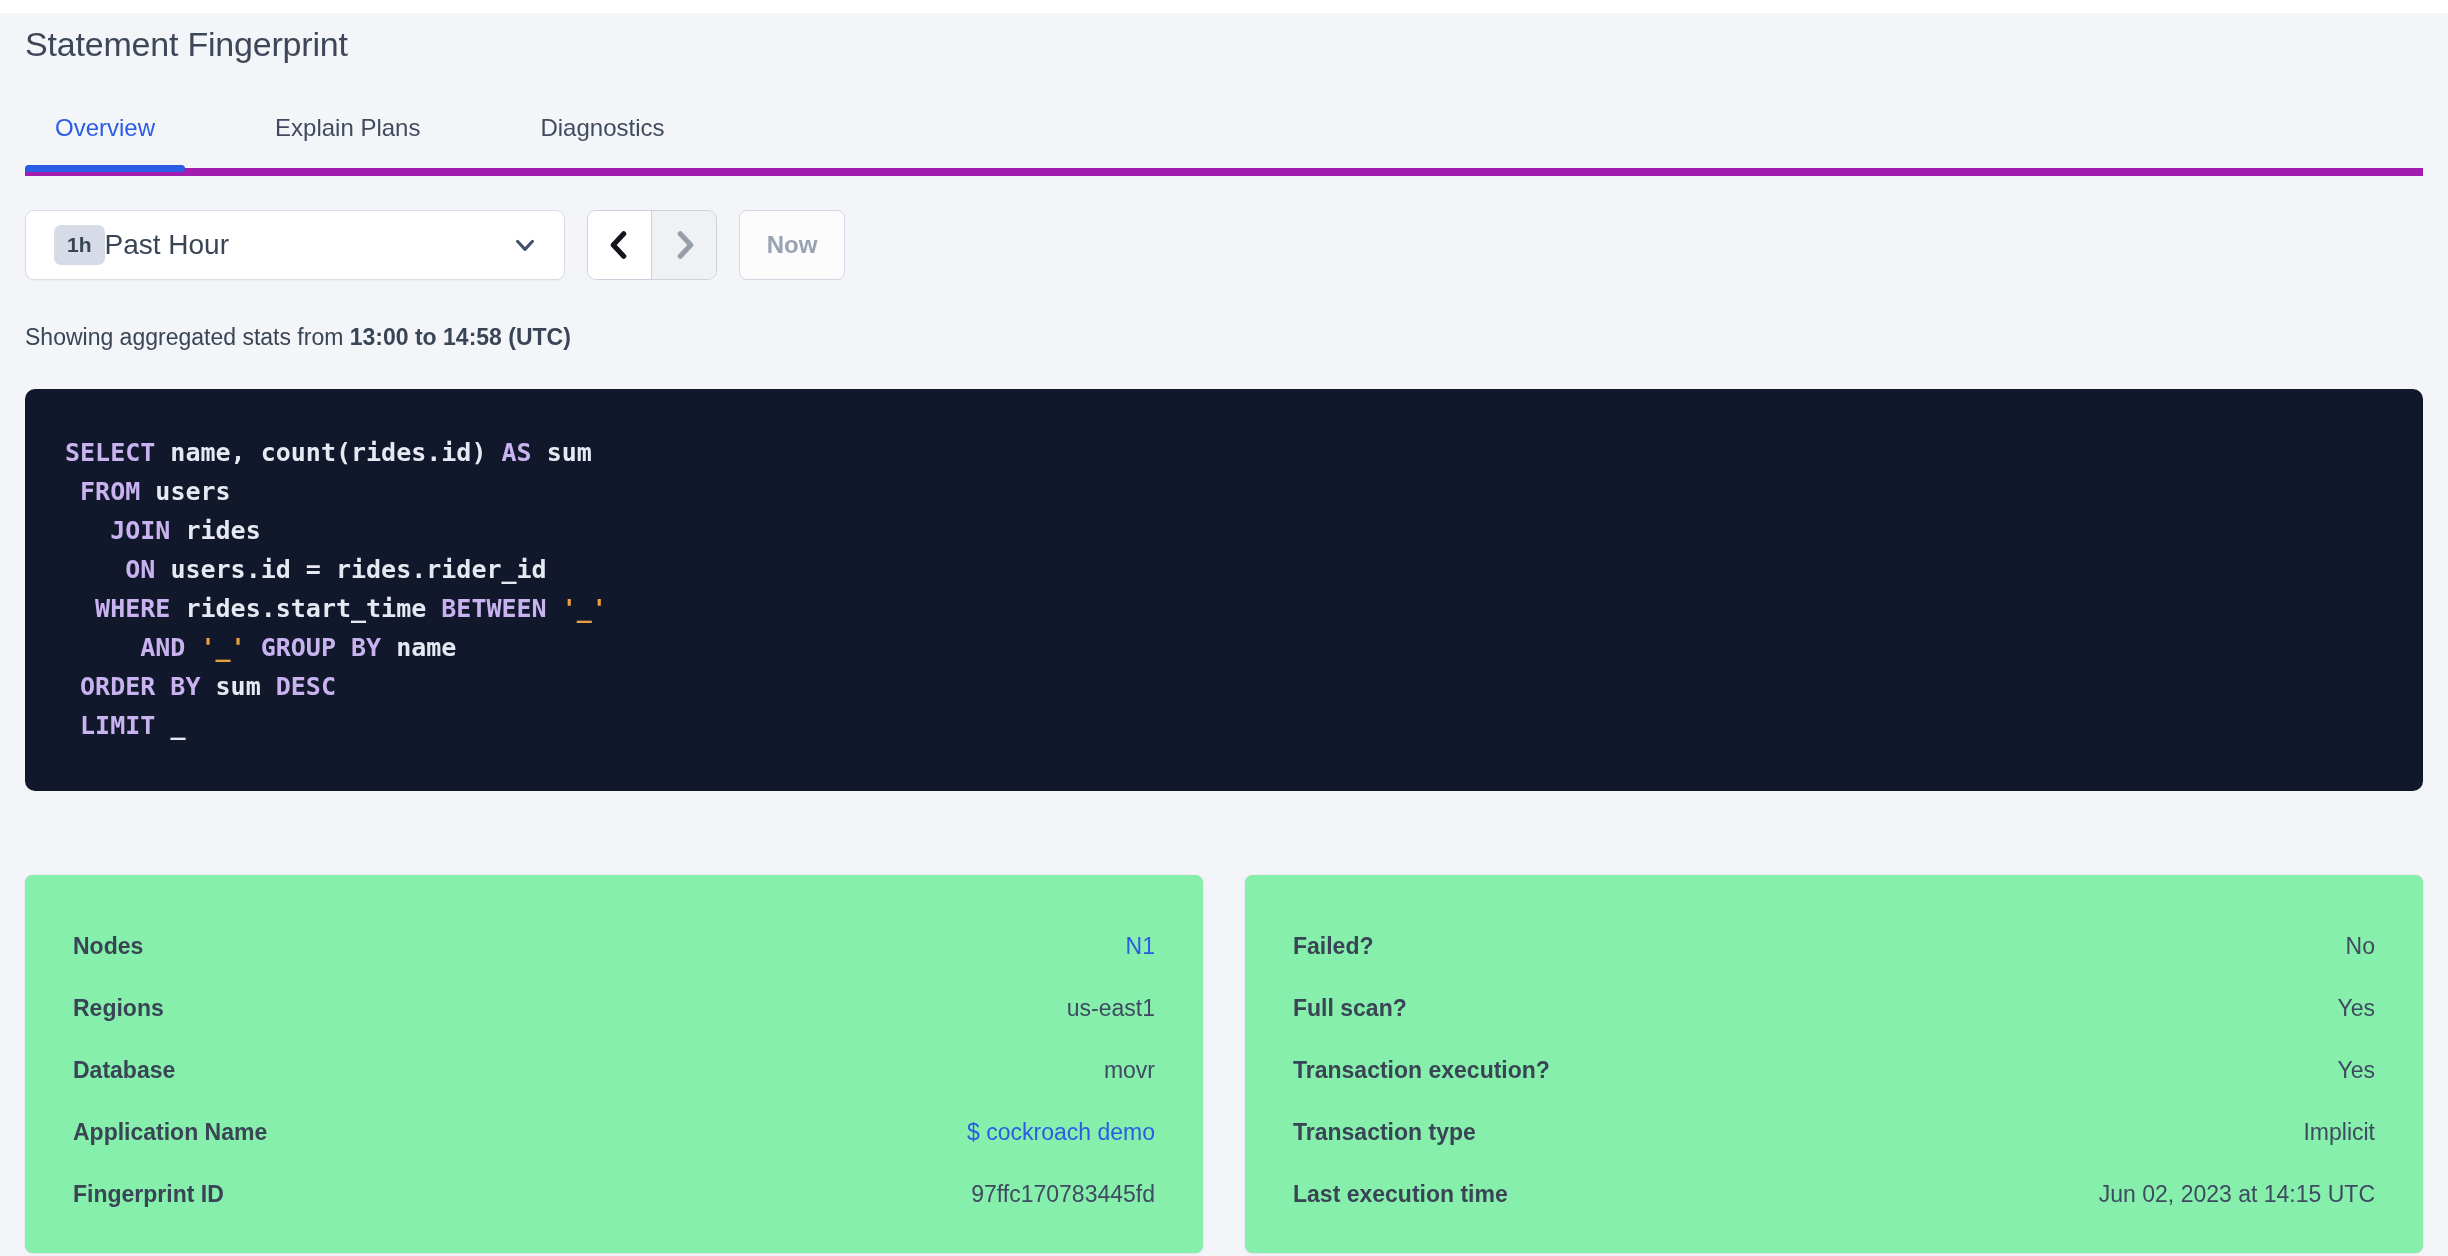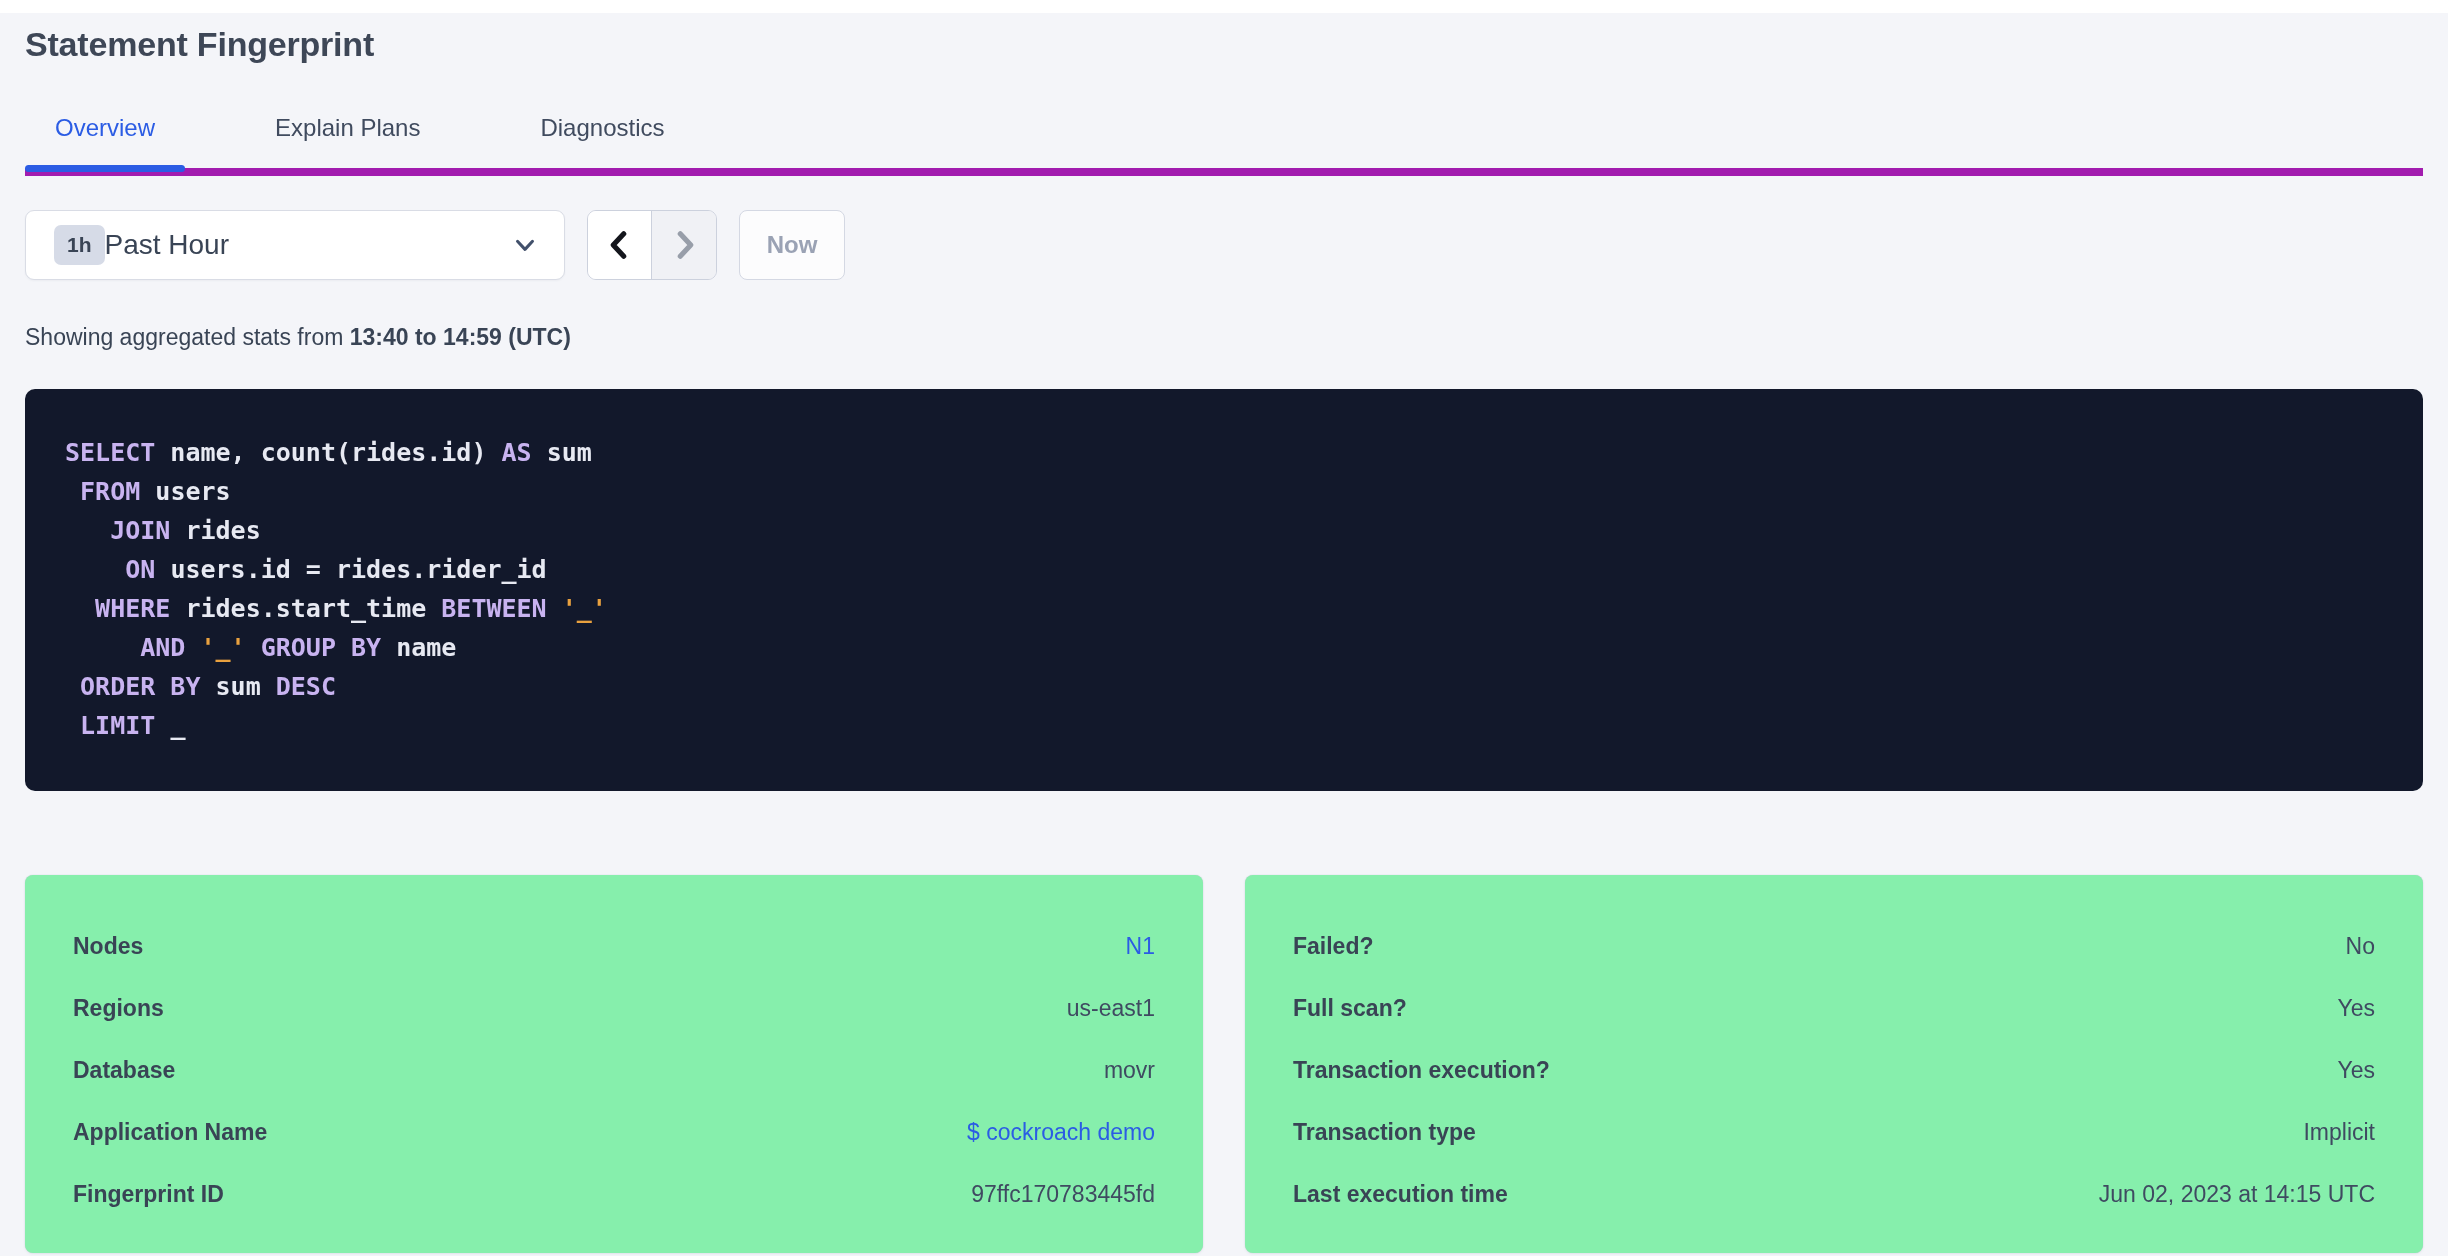--- a/index.html
+++ b/index.html
@@ -10,21 +10,21 @@
     font-family: "Liberation Sans", sans-serif;
     overflow: hidden;
   }
   .top-strip { height: 13px; background: #ffffff; }
   .content { padding: 0 25px; }
 
   
   .page-title {
     margin-top: 12px;
     font-size: 34px;
-    font-weight: 700;
+    font-weight: 400;
     color: #3e4757;
     letter-spacing: -0.2px;
   }
 
   
   .tabs-bar {
     margin-top: 50px;
     display: flex;
     border-bottom: 8px solid #a21caf;
   }
@@ -190,21 +190,21 @@
             <polyline points="9.5,4.5 16.5,12 9.5,19.5" stroke="#989ea9" stroke-width="3.4" stroke-linecap="round" stroke-linejoin="round"></polyline>
           </svg>
         </span>
       </div>
     </div>
 
     <div class="now-btn">Now</div>
 
   </div>
 
-  <div class="stats-line"><span>Showing aggregated stats from </span><span class="bold">13:40 to 14:59 (UTC)</span></div>
+  <div class="stats-line"><span>Showing aggregated stats from </span><span class="bold">13:00 to 14:58 (UTC)</span></div>
 
   <div class="sql-box"><div class="sql-line"><span class="kw">SELECT</span><span class="id"> name, count(rides.id) </span><span class="kw">AS</span><span class="id"> sum</span></div><div class="sql-line"><span class="id"> </span><span class="kw">FROM</span><span class="id"> users</span></div><div class="sql-line"><span class="id">   </span><span class="kw">JOIN</span><span class="id"> rides</span></div><div class="sql-line"><span class="id">    </span><span class="kw">ON</span><span class="id"> users.id = rides.rider_id</span></div><div class="sql-line"><span class="id">  </span><span class="kw">WHERE</span><span class="id"> rides.start_time </span><span class="kw">BETWEEN</span><span class="id"> </span><span class="lit">'_'</span></div><div class="sql-line"><span class="id">     </span><span class="kw">AND</span><span class="id"> </span><span class="lit">'_'</span><span class="id"> </span><span class="kw">GROUP BY</span><span class="id"> name</span></div><div class="sql-line"><span class="id"> </span><span class="kw">ORDER BY</span><span class="id"> sum </span><span class="kw">DESC</span></div><div class="sql-line"><span class="id"> </span><span class="kw">LIMIT</span><span class="id"> _</span></div></div>
 
   <div class="cards">
 
     <div class="card">
       <div class="kv-row">
         <span class="kv-label">Nodes</span>
         <span class="kv-value link">N1</span>
       </div>

